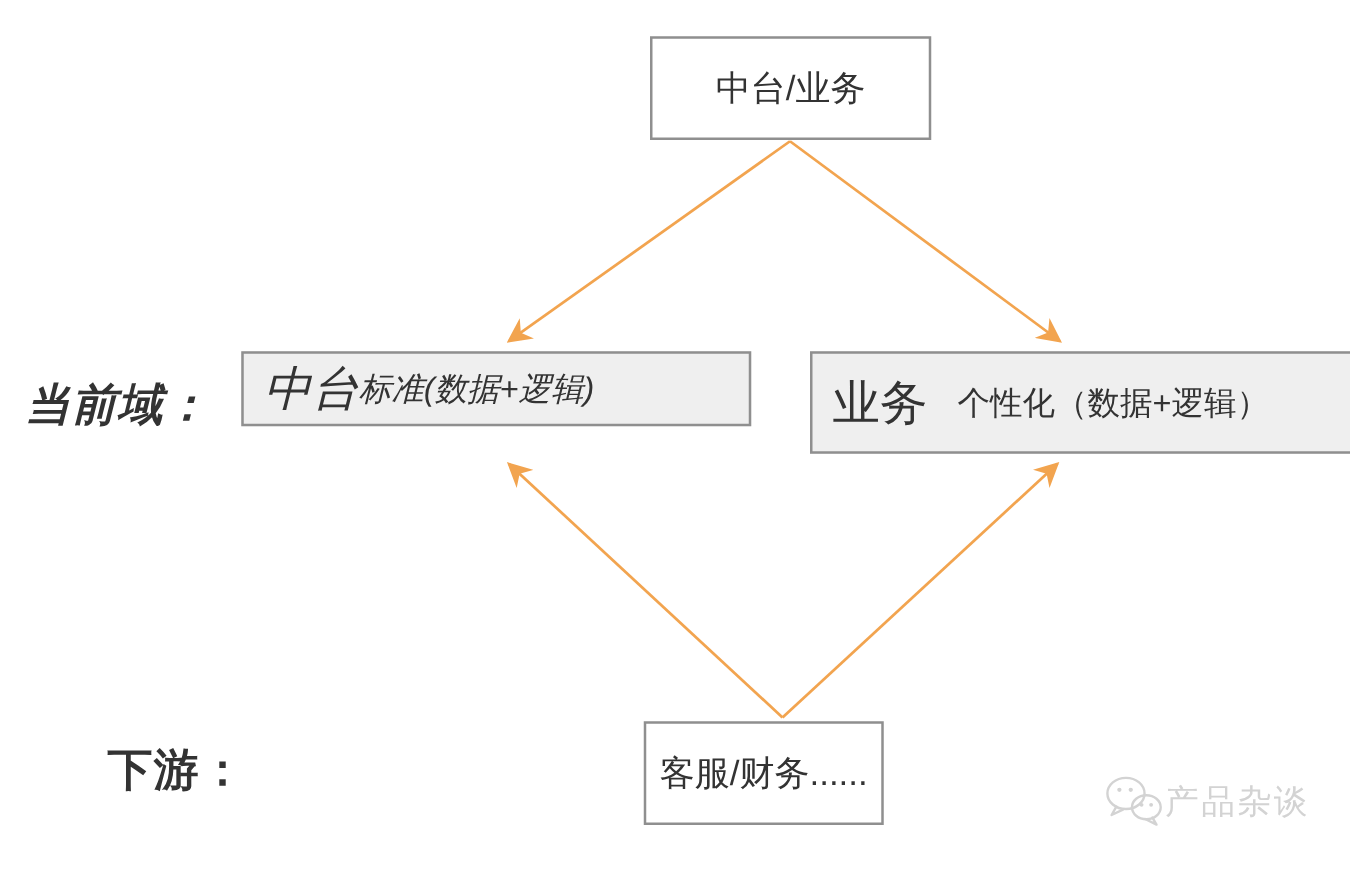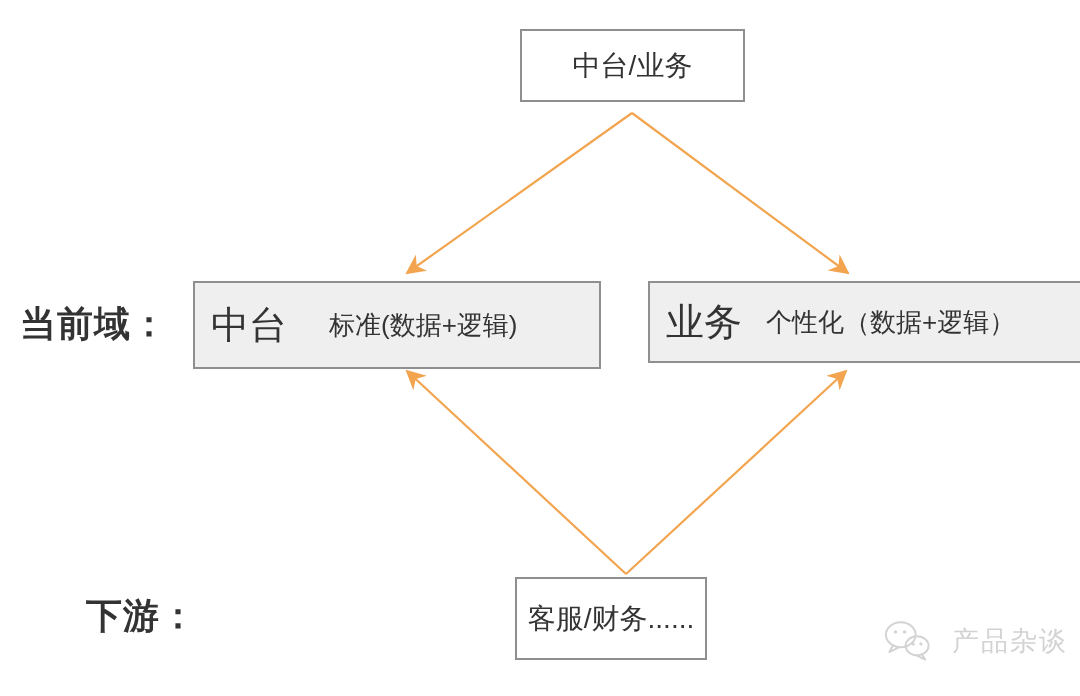--- a/index.html
+++ b/index.html
@@ -19,63 +19,63 @@
   }
   .stage-label {
     position: absolute;
     font-size: 36px;
     font-weight: 700;
     color: var(--text, #333333);
     white-space: nowrap;
     letter-spacing: 1px;
   }
   .label-upstream   { left: 62px;  top: 46px; }
-  .label-current    { left: 20px;  top: 300px; }
+  .label-current    { left: 20px;  top: 300px; font-style: italic; }
   .label-downstream { left: 62px;  top: 592px; margin-left: 24px; }
 
   .node {
     position: absolute;
     box-sizing: border-box;
     border: 2px solid var(--box-border, #8f8f8f);
     color: var(--text, #333333);
     display: flex;
     align-items: center;
     justify-content: center;
   }
   .node.white { background: var(--box-fill-white, #ffffff); }
   .node.gray  { background: var(--box-fill-gray, #efefef); }
 
   .node-top {
-    left: 520px; top: 29px; width: 225px; height: 73px;
+    left: 520px; top: 29px; width: 225px; height: 83px;
     flex-direction: column;
     font-size: 28px;
     line-height: 1.35;
     gap: 28px;
   }
   .node-left {
-    left: 193px; top: 281px; width: 408px; height: 88px;
+    left: 193px; top: 281px; width: 408px; height: 60px;
     justify-content: flex-start;
     padding-left: 16px;
+    font-style: italic;
   }
   .node-right {
     left: 648px; top: 281px; width: 494px; height: 82px;
     justify-content: flex-start;
     padding-left: 16px;
   }
   .node-bottom {
     left: 515px; top: 577px; width: 192px; height: 83px;
     font-size: 28px;
   }
   .node-title {
     font-size: 38px;
     white-space: nowrap;
   }
   .node-subtitle {
     font-size: 26px;
-    margin-left: 42px;
     white-space: nowrap;
   }
   .node-right .node-subtitle { margin-left: 24px; }
 
   svg.edges {
     position: absolute;
     left: 0; top: 0;
     width: 1080px;
     height: 696px;
     pointer-events: none;
@@ -85,21 +85,21 @@
     stroke-width: 2.2;
   }
   #arrowhead path { fill: var(--arrow, #f2a44f); }
 
   .watermark {
     position: absolute;
     left: 882px;
     top: 618px;
     display: flex;
     align-items: center;
-    gap: 20px;
+    gap: 0;
     color: var(--watermark, #d3d3d3);
   }
   .watermark-text {
     font-size: 27px;
     letter-spacing: 2px;
     white-space: nowrap;
   }
   .wechat-icon { display: block; }
   .wechat-icon .stroke {
     fill: none;

